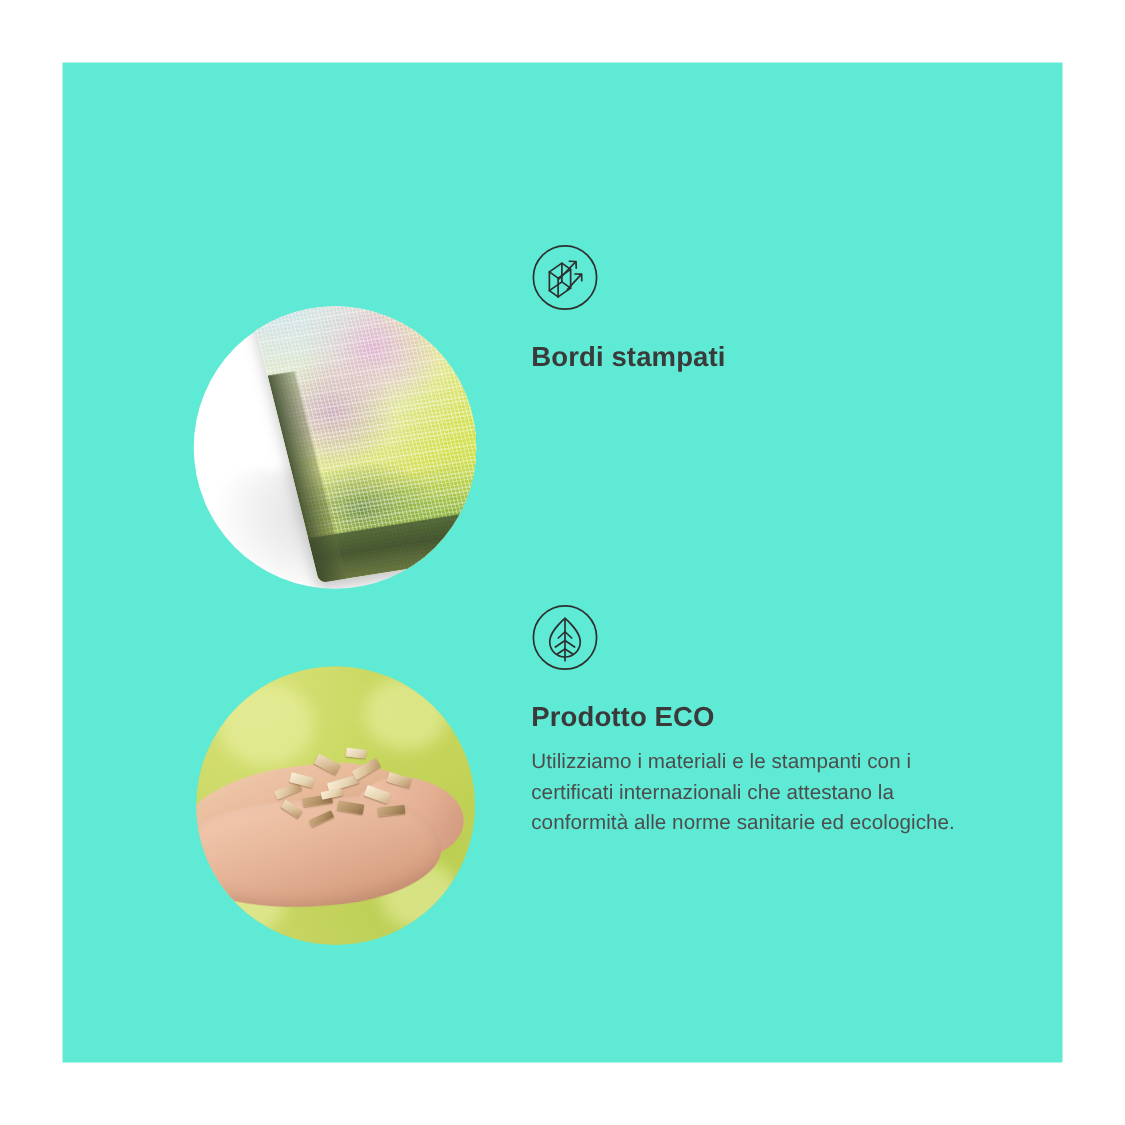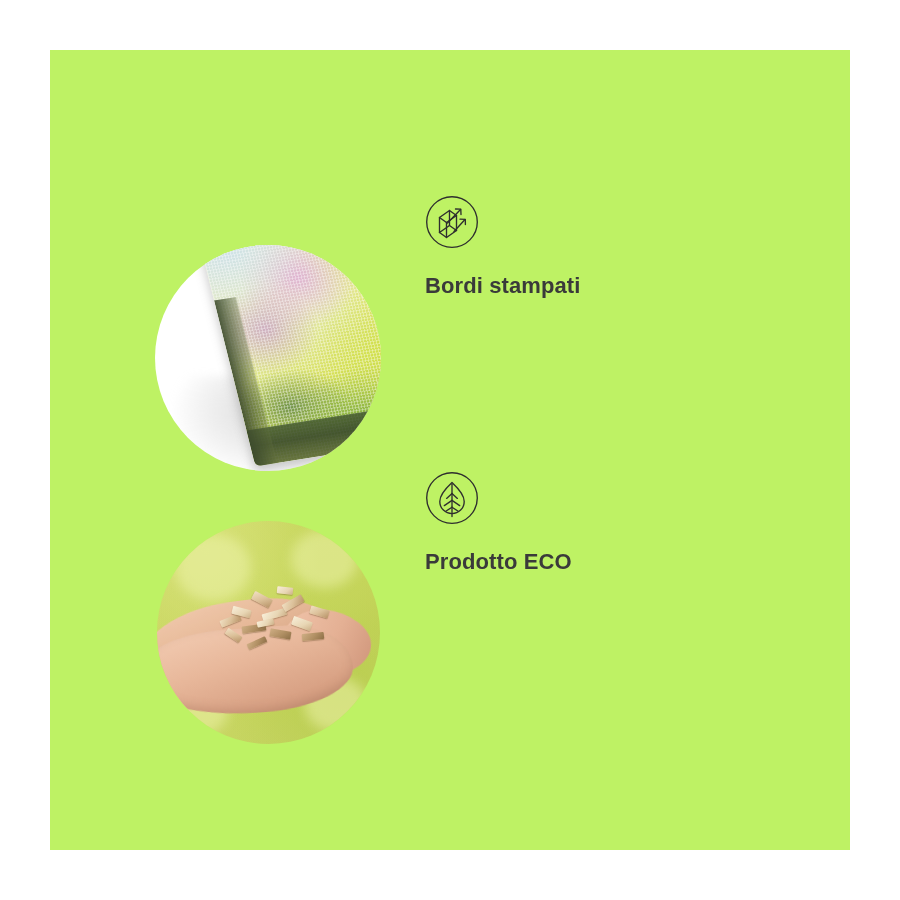--- a/index.html
+++ b/index.html
@@ -21,31 +21,31 @@
     overflow: hidden;
   }
 
   
   #panel {
     position: absolute;
     left: 50px;
     top: 50px;
     width: 800px;
     height: 800px;
-    background: #bef264;
+    background: #5eead4;
   }
 
   
   .feature {
     position: absolute;
     left: 0;
     width: 800px;
   }
   #feature-edges { top: 145px; height: 280px; }
-  #feature-eco   { top: 421px; height: 280px; }
+  #feature-eco   { top: 433px; height: 280px; }
 
   
   .photo-circle {
     position: absolute;
     border-radius: 50%;
     overflow: hidden;
   }
 
   
   #photo-edges {
@@ -315,17 +315,18 @@
 
             <path d="M27 22.4 L21.6 27.4"></path>
             <path d="M27 22.4 L32.4 27.4"></path>
             <path d="M27 29.4 L19.3 34.6"></path>
             <path d="M27 29.4 L34.7 34.6"></path>
             <path d="M27 36.2 L20.8 40.2"></path>
             <path d="M27 36.2 L33.2 40.2"></path>
           </svg>
         </span>
         <h2 class="feature-title">Prodotto ECO</h2>
+        <p class="feature-desc">Utilizziamo i materiali e le stampanti con i certificati internazionali che attestano la conformità alle norme sanitarie ed ecologiche.</p>
       </div>
     </div>
 
   </div>
 </div>
 
 </body></html>

